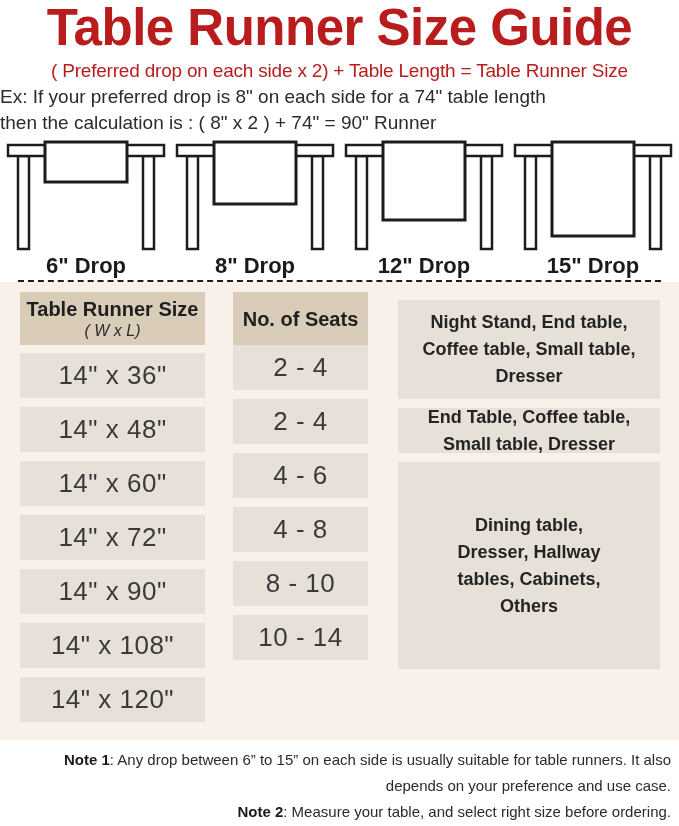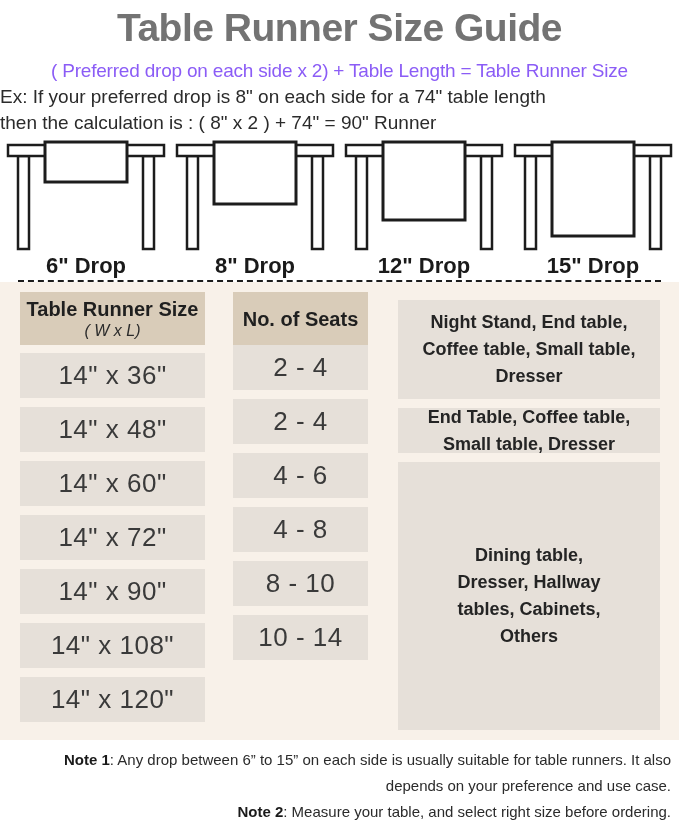--- a/index.html
+++ b/index.html
@@ -8,33 +8,33 @@
     background:#ffffff;
     font-family:"Liberation Sans","DejaVu Sans",sans-serif;
     color:#222;
     overflow:hidden;
   }
   .page { width:679px; height:826px; overflow:hidden; }
 
   .title {
     margin-top:4px;
     text-align:center;
-    font-size:39px;
+    font-size:51px;
     line-height:48px;
     font-weight:800;
     letter-spacing:-0.5px;
-    color:#737373;
+    color:#b91c1c;
   }
   .formula {
     margin-top:6px;
     text-align:center;
     font-size:19px;
     line-height:26px;
     letter-spacing:-0.2px;
-    color:#8b5cf6;
+    color:#b91c1c;
   }
   .example {
     font-size:19px;
     line-height:26px;
     color:#2b2b2b;
   }
 
   .tables-row {
     margin-top:4px;
     padding:0 6px;
@@ -107,21 +107,21 @@
     letter-spacing:0.5px;
   }
   .types {
     font-weight:700;
     font-size:18px;
     line-height:27px;
     color:#242424;
   }
   .types-a { height:99px; padding:0 24px; }
   .types-b { height:45px; padding:0 24px; }
-  .types-c { height:268px; padding:0 48px; }
+  .types-c { height:207px; padding:0 48px; }
 
   .notes { margin-top:7px; padding:0 8px; }
   .note {
     text-align:right;
     font-size:15px;
     line-height:26px;
     color:#2b2b2b;
   }
   .note b { font-weight:700; color:#1a1a1a; }
 </style>

